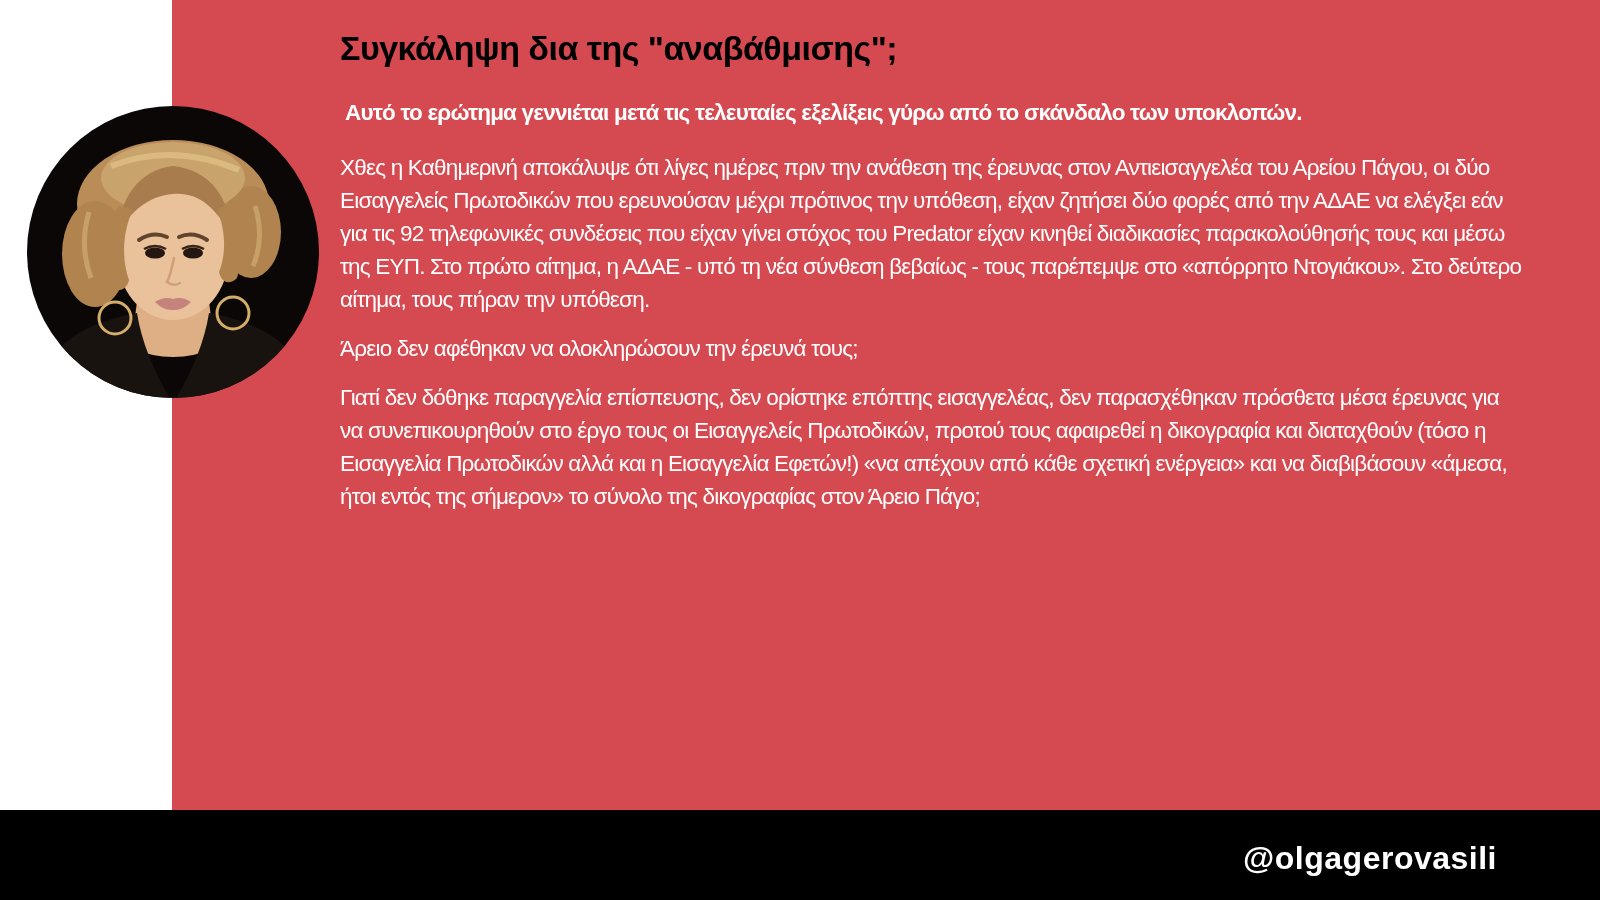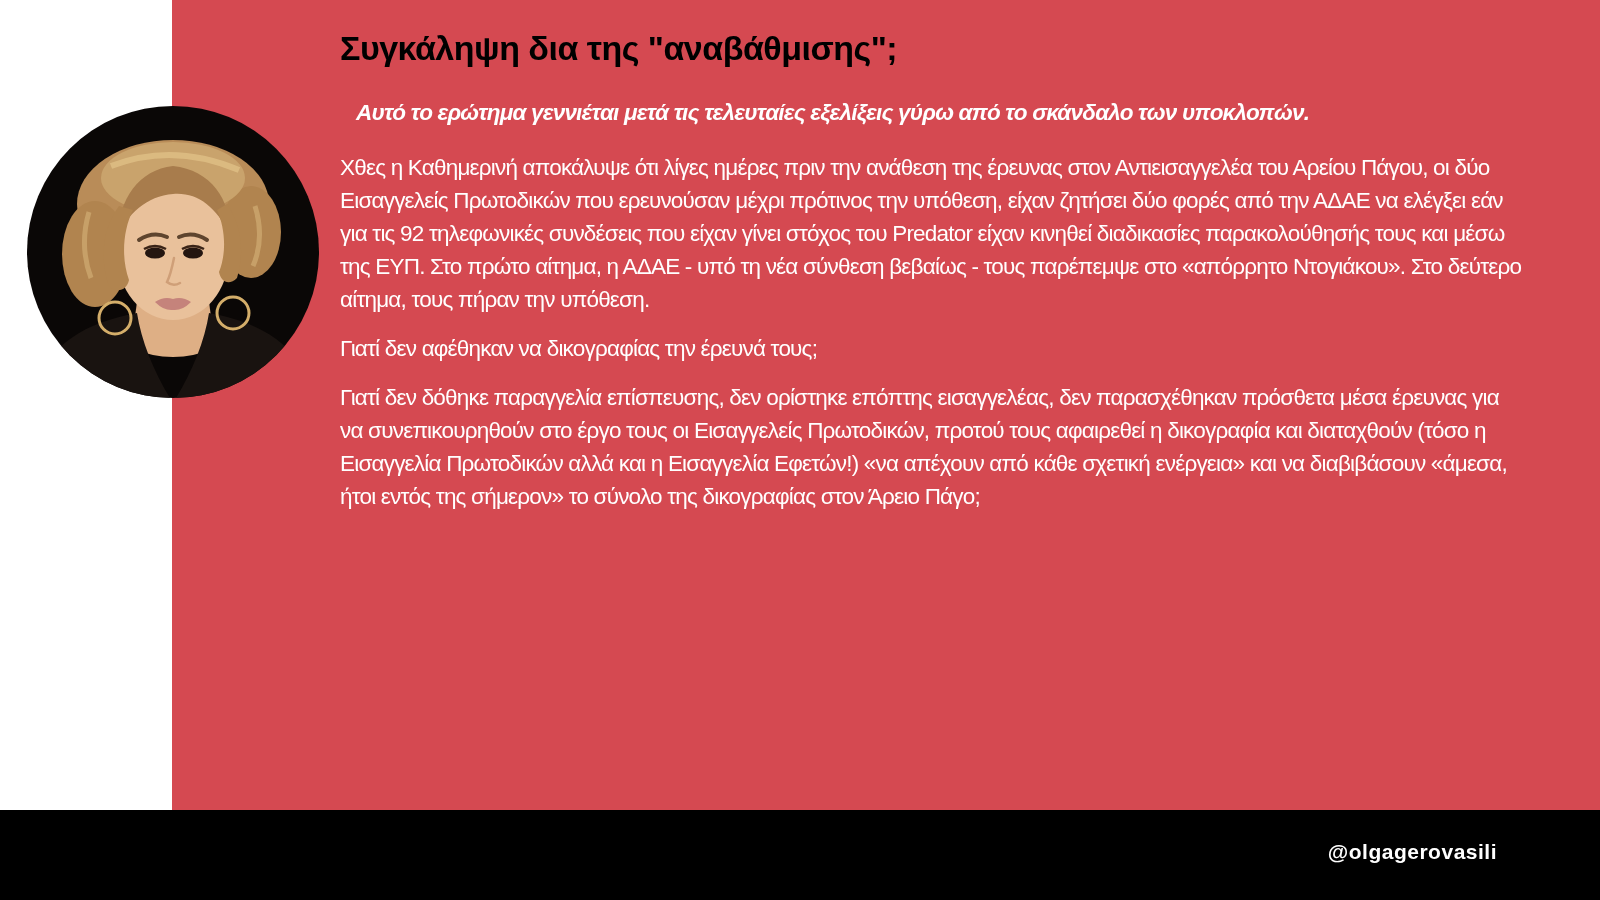--- a/index.html
+++ b/index.html
@@ -27,38 +27,38 @@
     width: 1190px;
     color: #FFFFFF;
   }
   .title {
     margin: 0 0 26px 0;
     color: #000000;
     font-size: 34px; line-height: 44px;
     font-weight: bold; letter-spacing: -0.5px;
   }
   .lead {
-    margin: 0 0 22px 16px;
+    margin: 0 0 22px 5px;
     font-size: 22.5px; line-height: 33px;
-    font-weight: bold; letter-spacing: -0.8px; font-style: italic;
+    font-weight: bold; letter-spacing: -0.8px;
   }
   .para {
     margin: 0 8px 16px 0;
     font-size: 22.5px; line-height: 33px;
     letter-spacing: -0.8px;
   }
 
   .footer-bar {
     position: absolute; left: 0; top: 810px;
     width: 1600px; height: 90px;
     background: #000000;
   }
   .handle {
     position: absolute; right: 103px; top: 30px;
-    color: #FFFFFF; font-size: 21px; font-weight: bold;
+    color: #FFFFFF; font-size: 32px; font-weight: bold;
     letter-spacing: 0.5px;
   }
 </style>
 </head>
 <body>
 
 <div class="canvas">
 
   <div class="left-panel"></div>
 
@@ -107,21 +107,21 @@
 
         <path d="M 128,196 Q 137,190 146,193 Q 155,190 164,196 Q 155,205 146,204 Q 137,205 128,196 Z" fill="#C5837B"></path>
       </g>
     </svg>
   </div>
 
   <div class="content">
     <h1 class="title">Συγκάληψη δια της "αναβάθμισης";</h1>
     <p class="lead">Αυτό το ερώτημα γεννιέται μετά τις τελευταίες εξελίξεις γύρω από το σκάνδαλο των υποκλοπών.</p>
     <p class="para">Χθες η Καθημερινή αποκάλυψε ότι λίγες ημέρες πριν την ανάθεση της έρευνας στον Αντιεισαγγελέα του Αρείου Πάγου, οι δύο Εισαγγελείς Πρωτοδικών που ερευνούσαν μέχρι πρότινος την υπόθεση, είχαν ζητήσει δύο φορές από την ΑΔΑΕ να ελέγξει εάν για τις 92 τηλεφωνικές συνδέσεις που είχαν γίνει στόχος του Predator είχαν κινηθεί διαδικασίες παρακολούθησής τους και μέσω της ΕΥΠ. Στο πρώτο αίτημα, η ΑΔΑΕ - υπό τη νέα σύνθεση βεβαίως - τους παρέπεμψε στο «απόρρητο Ντογιάκου». Στο δεύτερο αίτημα, τους πήραν την υπόθεση.</p>
-    <p class="para">Γιατί δεν αφέθηκαν να δικογραφίας την έρευνά τους;</p>
+    <p class="para">Άρειο δεν αφέθηκαν να ολοκληρώσουν την έρευνά τους;</p>
     <p class="para">Γιατί δεν δόθηκε παραγγελία επίσπευσης, δεν ορίστηκε επόπτης εισαγγελέας, δεν παρασχέθηκαν πρόσθετα μέσα έρευνας για να συνεπικουρηθούν στο έργο τους οι Εισαγγελείς Πρωτοδικών, προτού τους αφαιρεθεί η δικογραφία και διαταχθούν (τόσο η Εισαγγελία Πρωτοδικών αλλά και η Εισαγγελία Εφετών!) «να απέχουν από κάθε σχετική ενέργεια» και να διαβιβάσουν «άμεσα, ήτοι εντός της σήμερον» το σύνολο της δικογραφίας στον Άρειο Πάγο;</p>
   </div>
 
   <div class="footer-bar">
     <span class="handle">@olgagerovasili</span>
   </div>
 
 </div>
 
 </body></html>

